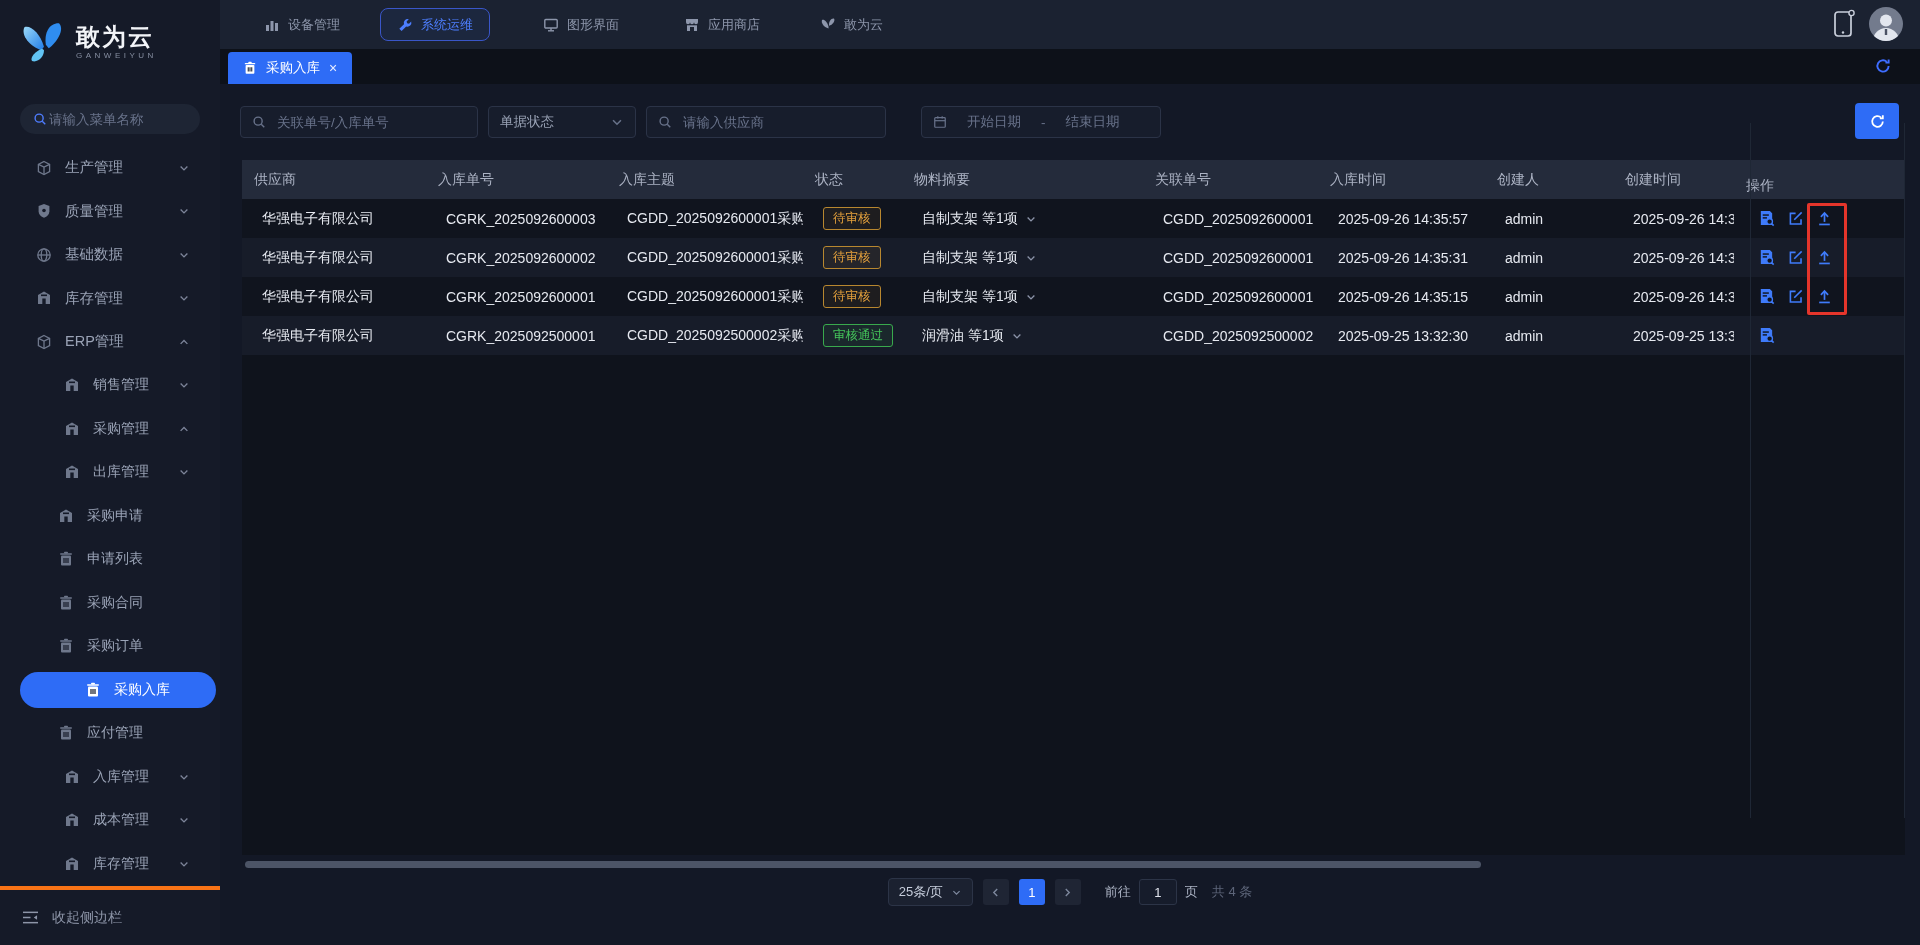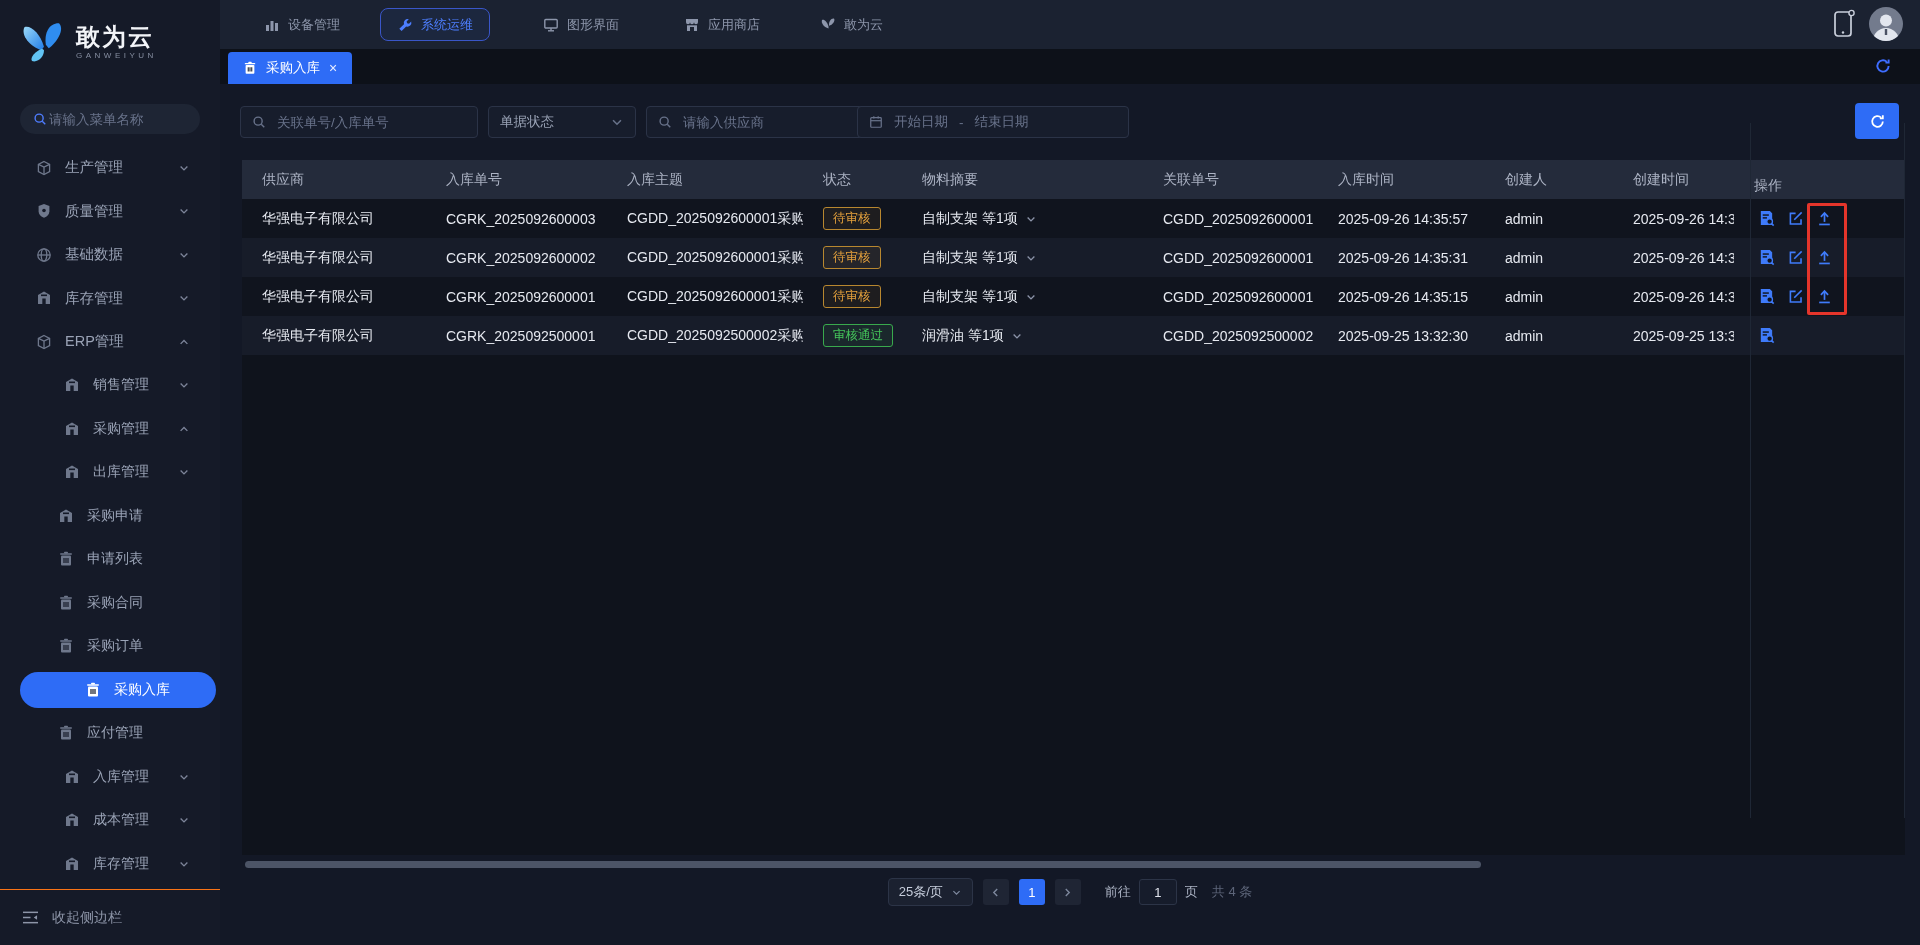--- a/index.html
+++ b/index.html
@@ -23,21 +23,21 @@
   .menu-search input::placeholder{color:#68728a;}
   .menu{flex:1;overflow:hidden;padding-top:8px;}
   .menu-item{height:43.5px;display:flex;align-items:center;gap:13px;color:#9aa3b6;font-size:14.5px;cursor:pointer;position:relative;box-sizing:border-box;}
   .menu-item .icn{width:16px;height:16px;color:#6f788c;flex:none;}
   .menu-item .chev{position:absolute;right:30px;width:12px;height:12px;color:#7c8499;}
   .menu-item.lvl1{padding-left:36px;}
   .menu-item.lvl2{padding-left:64px;font-size:14px;}
   .menu-item.lvl3{padding-left:58px;font-size:14px;}
   .menu-item.active{height:36px;margin:3.75px 4px 3.75px 20px;border-radius:18px;background:#2e6cf6;color:#ffffff;padding-left:65px;}
   .menu-item.active .icn{color:#ffffff;}
-  .sidebar-footer{flex:none;height:55px;border-top:1px solid #f97316;display:flex;align-items:center;gap:13px;padding-left:22px;color:#8d95a8;font-size:14px;cursor:pointer;}
+  .sidebar-footer{flex:none;height:55px;border-top:4px solid #f97316;display:flex;align-items:center;gap:13px;padding-left:22px;color:#8d95a8;font-size:14px;cursor:pointer;}
   .sidebar-footer .icn{width:17px;height:15px;color:#8d95a8;}
 
   
   .topbar{position:absolute;left:220px;top:0;width:1700px;height:49px;background:#1b2231;}
   .nav-item{position:absolute;top:0;height:49px;display:flex;align-items:center;gap:8px;color:#8d96ab;font-size:13px;cursor:pointer;}
   .nav-item .icn{width:16px;height:16px;color:#8d96ab;}
   .nav-item.pill{top:8px;height:31px;border:1px solid #3a56c8;border-radius:8px;background:rgba(46,108,246,0.07);padding:0 16px;color:#4d7efe;}
   .nav-item.pill .icn{color:#4d7efe;}
   .top-phone{position:absolute;left:1612px;top:9px;width:24px;height:30px;color:#c9cfdb;cursor:pointer;}
   .top-avatar{position:absolute;left:1649px;top:7px;width:34px;height:34px;border-radius:50%;background:#737b8d;overflow:hidden;cursor:pointer;}
@@ -56,21 +56,21 @@
   .f-box input{background:transparent;border:none;outline:none;color:#c6cddb;font-size:13.5px;width:100%;font-family:inherit;}
   .f-box input::placeholder{color:#68728a;}
   .f-select{justify-content:space-between;cursor:pointer;color:#9aa3b6;}
   .f-date{cursor:pointer;}
   .btn-refresh{position:absolute;left:1635px;top:19px;width:44px;height:36px;border-radius:4px;background:#2e6cf6;display:flex;align-items:center;justify-content:center;cursor:pointer;}
   .btn-refresh .icn{width:17px;height:17px;color:#fff;}
 
   
   .table{position:absolute;left:22px;top:76px;width:1663px;}
   .thead{height:39px;background:#242b3b;display:flex;align-items:center;color:#acb3c4;font-size:14px;}
-  .th{box-sizing:border-box;padding-left:20px;white-space:nowrap;overflow:hidden;flex:none;}
+  .th{box-sizing:border-box;padding-left:12px;white-space:nowrap;overflow:hidden;flex:none;}
   .trow{height:39px;display:flex;align-items:center;color:#e6e9f0;font-size:14px;}
   .trow:nth-child(odd){background:#10141e;}
   .trow:nth-child(even){background:#171c29;}
   .td{box-sizing:border-box;padding-left:20px;white-space:nowrap;overflow:hidden;flex:none;display:flex;align-items:center;gap:7px;}
   .badge{display:inline-block;padding:2.5px 9px;border:1px solid;border-radius:3px;font-size:12.5px;line-height:1.3;}
   .badge.warning{color:#e6a23c;border-color:#b8872f;background:rgba(230,162,60,0.07);}
   .badge.success{color:#45c75b;border-color:#39a94d;background:rgba(69,199,91,0.07);}
   .mat-chev{width:12px;height:12px;color:#8b93a8;cursor:pointer;flex:none;}
   .td-ops{gap:12px;padding-left:24px;}
   .op-icn{width:17px;height:17px;color:#3f7bfa;cursor:pointer;}
@@ -494,21 +494,21 @@
   </div>
   <div class="f-box" style="left:426px;width:240px">
     <span class="icn">
         <svg viewBox="0 0 16 16" fill="none" stroke="currentColor" stroke-width="1.6">
           <circle cx="7" cy="7" r="4.6"></circle>
           <line x1="10.6" y1="10.6" x2="14" y2="14"></line>
         </svg>
       </span>
     <input placeholder="请输入供应商" style="">
   </div>
-  <div class="f-box f-date" style="left:637px;width:272px;gap:11px">
+  <div class="f-box f-date" style="left:701px;width:240px;gap:20px">
     <span class="icn">
         <svg viewBox="0 0 16 16" fill="none" stroke="currentColor" stroke-width="1.4">
           <rect x="2" y="3" width="12" height="11" rx="1"></rect>
           <line x1="2" y1="6.5" x2="14" y2="6.5"></line>
           <line x1="5.5" y1="1.5" x2="5.5" y2="4"></line>
           <line x1="10.5" y1="1.5" x2="10.5" y2="4"></line>
         </svg>
       </span>
     <span>开始日期</span>
     <span>-</span>

